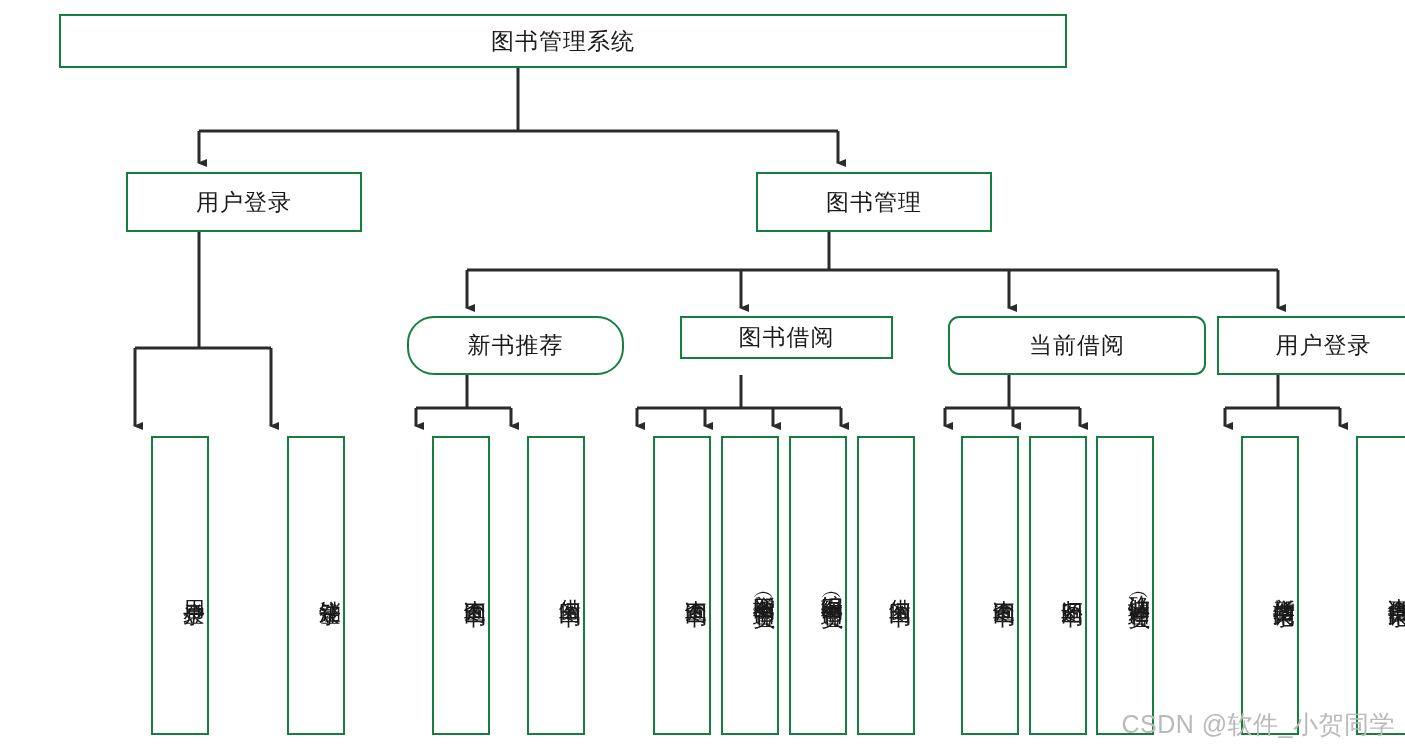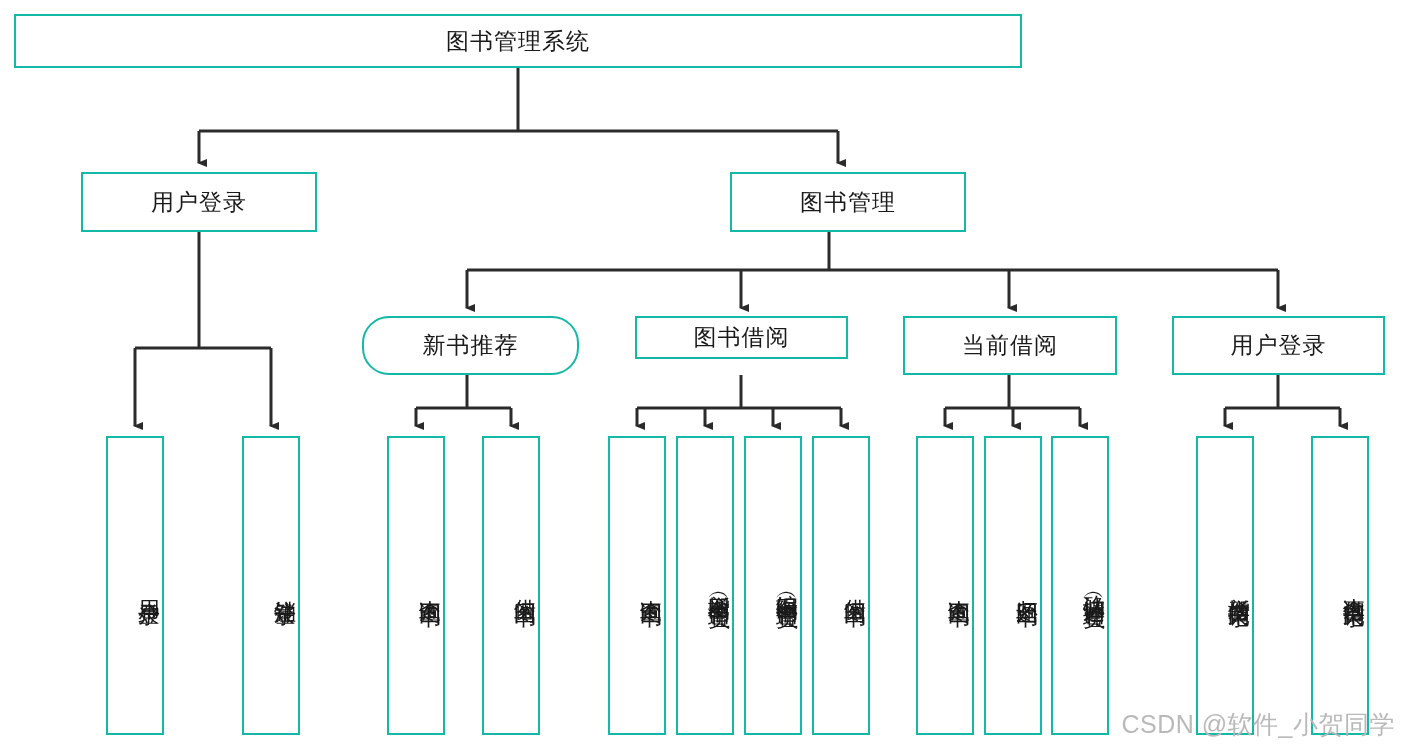--- a/index.html
+++ b/index.html
@@ -21,28 +21,29 @@
     position: absolute;
     left: 0;
     top: 0;
     width: 1405px;
     height: 747px;
     pointer-events: none;
   }
   .node {
     position: absolute;
     box-sizing: border-box;
-    border: 2px solid #14b8a6;
+    border: 2px solid #15803d;
     background: #ffffff;
     color: #1a1a1a;
     display: flex;
     align-items: center;
     justify-content: center;
     text-align: center;
     line-height: 1.15;
+    margin-left: 45px;
   }
   .node.h {
     font-size: 23px;
     letter-spacing: 1px;
   }
   .node.v {
     font-size: 22px;
     writing-mode: vertical-rl;
     text-orientation: upright;
     letter-spacing: 2px;
@@ -114,25 +115,25 @@
       <path d="M1278,375 L1278,408"></path>
       <path d="M1225,408 L1340,408"></path>
       <path d="M1225,408 L1225,426" marker-end="url(#arrow)"></path>
       <path d="M1340,408 L1340,426" marker-end="url(#arrow)"></path>
     </g>
   </svg>
 
   <div class="node h" style="left:14px; top:14px; width:1008px; height:54px;">图书管理系统</div>
 
   <div class="node h" style="left:81px; top:172px; width:236px; height:60px;">用户登录</div>
-  <div class="node h" style="left:730px; top:172px; width:236px; height:60px;">图书管理</div>
+  <div class="node h" style="left:711px; top:172px; width:236px; height:60px;">图书管理</div>
 
   <div class="node h" style="left:362px; top:316px; width:217px; height:59px;border-radius:27px;">新书推荐</div>
   <div class="node h" style="left:635px; top:316px; width:213px; height:43px;">图书借阅</div>
-  <div class="node h" style="left:903px; top:316px; width:214px; height:59px;">当前借阅</div>
+  <div class="node h" style="left:903px; top:316px; width:258px; height:59px;border-radius:11px;">当前借阅</div>
   <div class="node h" style="left:1172px; top:316px; width:213px; height:59px;">用户登录</div>
 
   <div class="node v" style="left:106px; top:436px; width:58px; height:299px;">用户登录</div>
   <div class="node v" style="left:242px; top:436px; width:58px; height:299px;">注销登录</div>
 
   <div class="node v" style="left:387px; top:436px; width:58px; height:299px;">查询图书</div>
   <div class="node v" style="left:482px; top:436px; width:58px; height:299px;">借阅图书</div>
 
   <div class="node v" style="left:608px; top:436px; width:58px; height:299px;">查询图书</div>
   <div class="node v topalign" style="left:676px; top:436px; width:58px; height:299px;">新增图书（管理员）</div>

